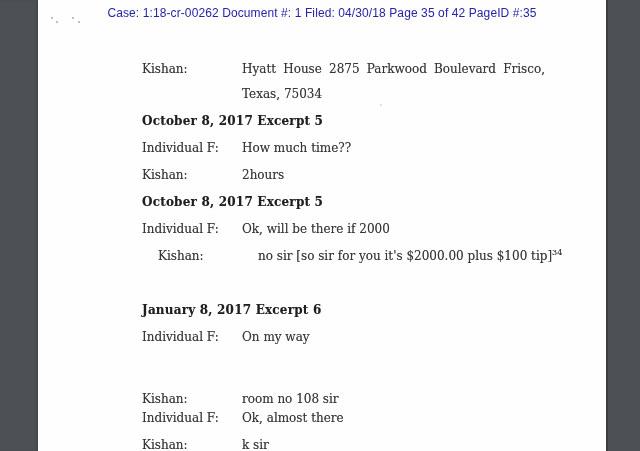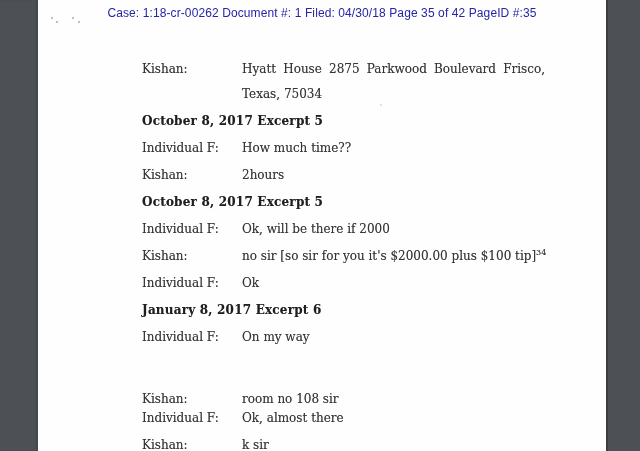--- a/index.html
+++ b/index.html
@@ -105,22 +105,21 @@
   <div class="speck" style="left:78px; top:21px;"></div>
   <div class="speck" style="left:380px; top:104px; opacity:0.35;"></div>
 
   <div class="transcript">
       <div class="row dialogue multiline" style="top: 57px;"><span class="speaker">Kishan:</span><span class="utterance justify">Hyatt House 2875 Parkwood Boulevard Frisco, Texas, 75034</span></div>
       <div class="row heading" style="top: 114px;">October 8, 2017 Excerpt 5</div>
       <div class="row dialogue" style="top: 141px;"><span class="speaker">Individual F:</span><span class="utterance">How much time??</span></div>
       <div class="row dialogue" style="top: 168px;"><span class="speaker">Kishan:</span><span class="utterance">2hours</span></div>
       <div class="row heading" style="top: 195px;">October 8, 2017 Excerpt 5</div>
       <div class="row dialogue" style="top: 222px;"><span class="speaker">Individual F:</span><span class="utterance">Ok, will be there if 2000</span></div>
-      <div class="row dialogue" style="top: 249px;"><span class="speaker">Kishan:</span><span class="utterance">no sir [so sir for you it's $2000.00 plus $100 tip]<sup>34</sup></span></div>
-      <div class="row dialogue" style="top: 276px;"><span class="speaker">Individual F:</span><span class="utterance">Ok</span></div>
+      <div class="row dialogue" style="top: 249px; margin-left: 16px;"><span class="speaker">Kishan:</span><span class="utterance">no sir [so sir for you it's $2000.00 plus $100 tip]<sup>34</sup></span></div>
       <div class="row heading" style="top: 303px;">January 8, 2017 Excerpt 6</div>
       <div class="row dialogue" style="top: 330px;"><span class="speaker">Individual F:</span><span class="utterance">On my way</span></div>
       <div class="row dialogue" style="top: 392px;"><span class="speaker">Kishan:</span><span class="utterance">room no 108 sir</span></div>
       <div class="row dialogue" style="top: 411px;"><span class="speaker">Individual F:</span><span class="utterance">Ok, almost there</span></div>
       <div class="row dialogue" style="top: 438px;"><span class="speaker">Kishan:</span><span class="utterance">k sir</span></div>
     </div>
 
 </div>
 
 </body></html>

